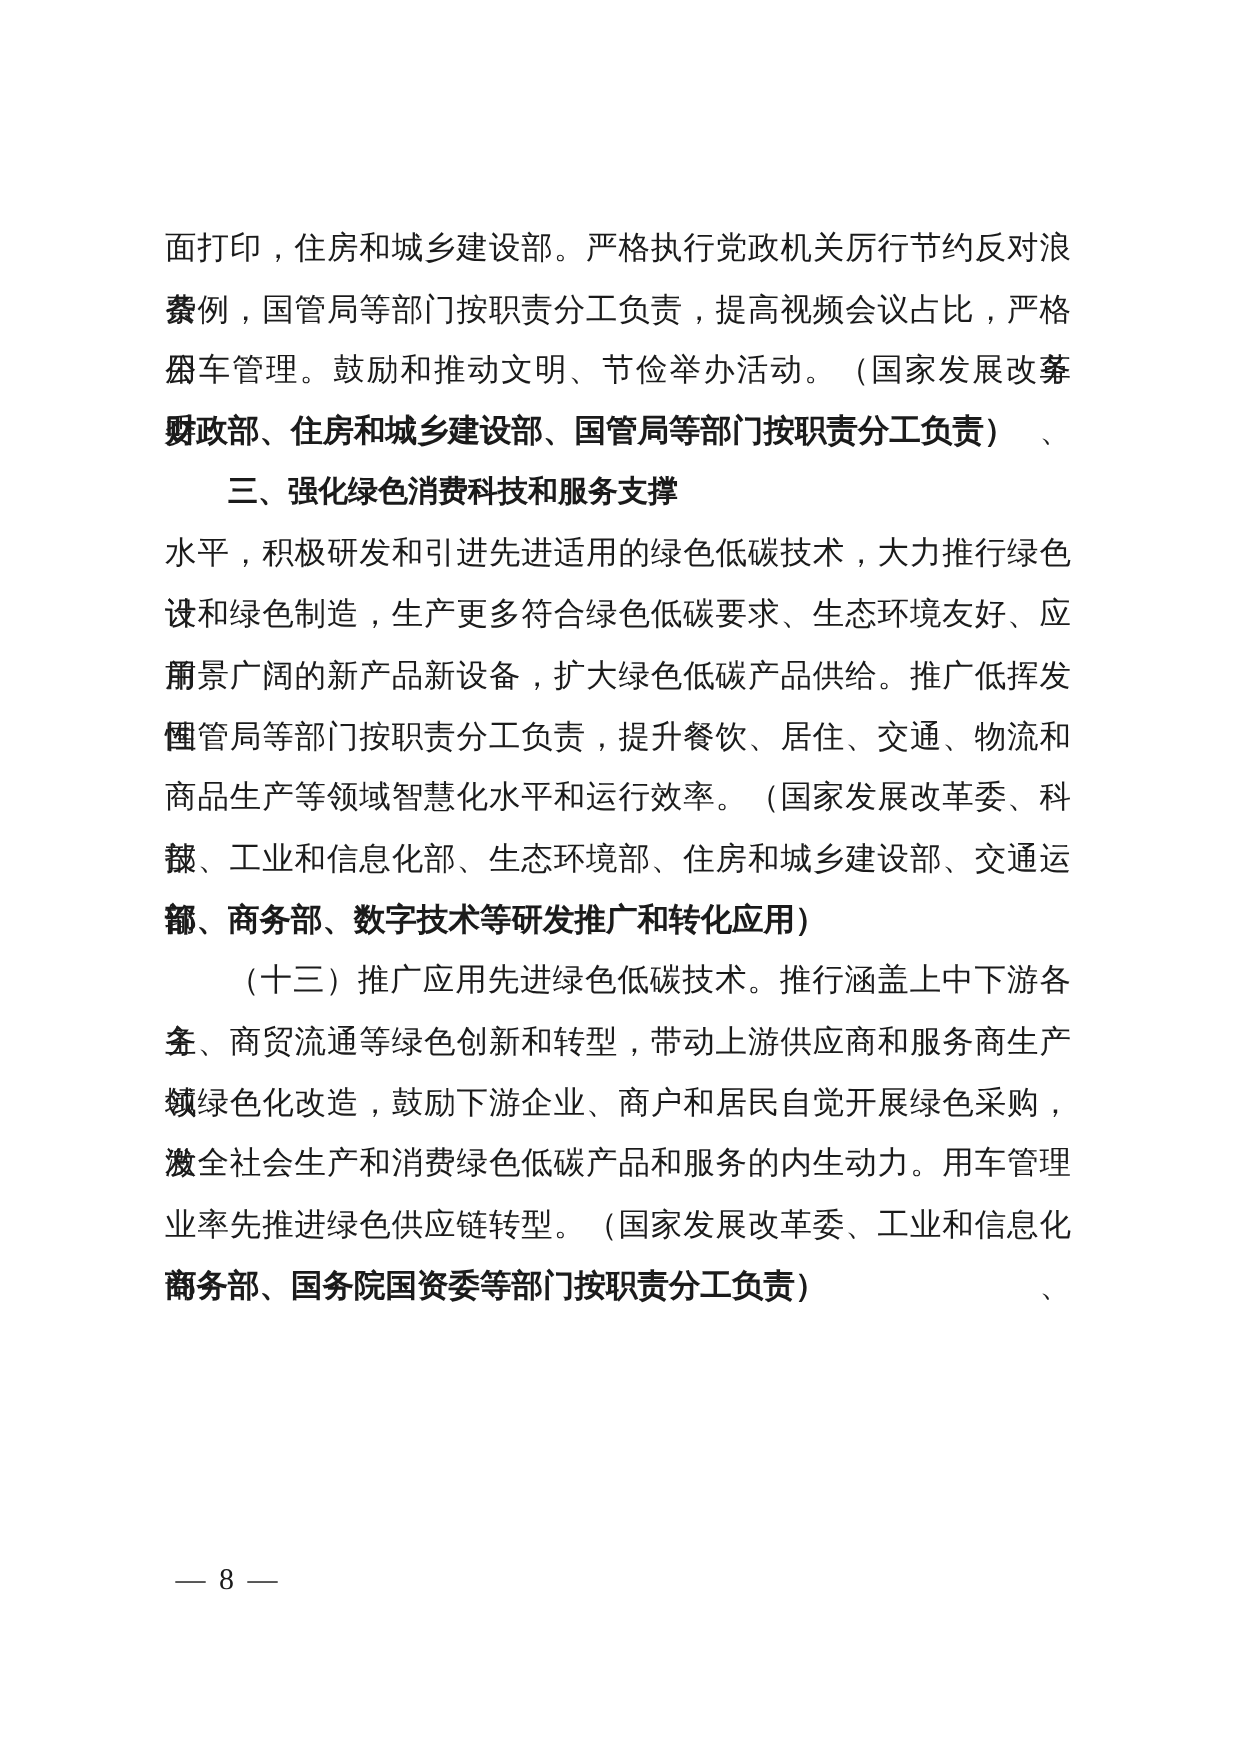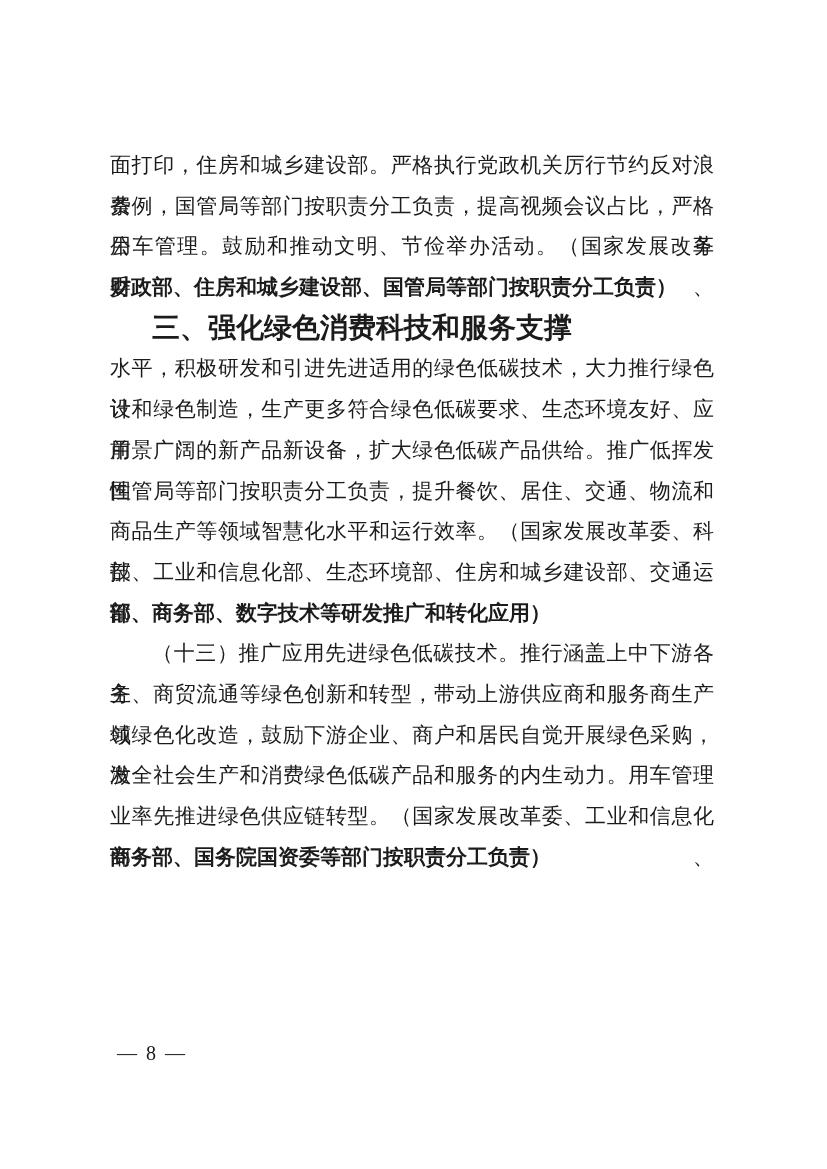--- a/index.html
+++ b/index.html
@@ -38,21 +38,21 @@
     text-align: left;
     text-align-last: left;
     font-weight: bold;
   }
   .indent {
     text-indent: 42px;
   }
   .heading {
     font-family: "Liberation Sans", sans-serif;
     font-weight: 700;
-    font-size: 28px;
+    font-size: 20px;
     text-indent: 42px;
     text-align: center;
     text-align-last: left;
   }
   .footer {
     position: absolute;
     left: 117px;
     top: 1038px;
     height: 30px;
     line-height: 30px;

